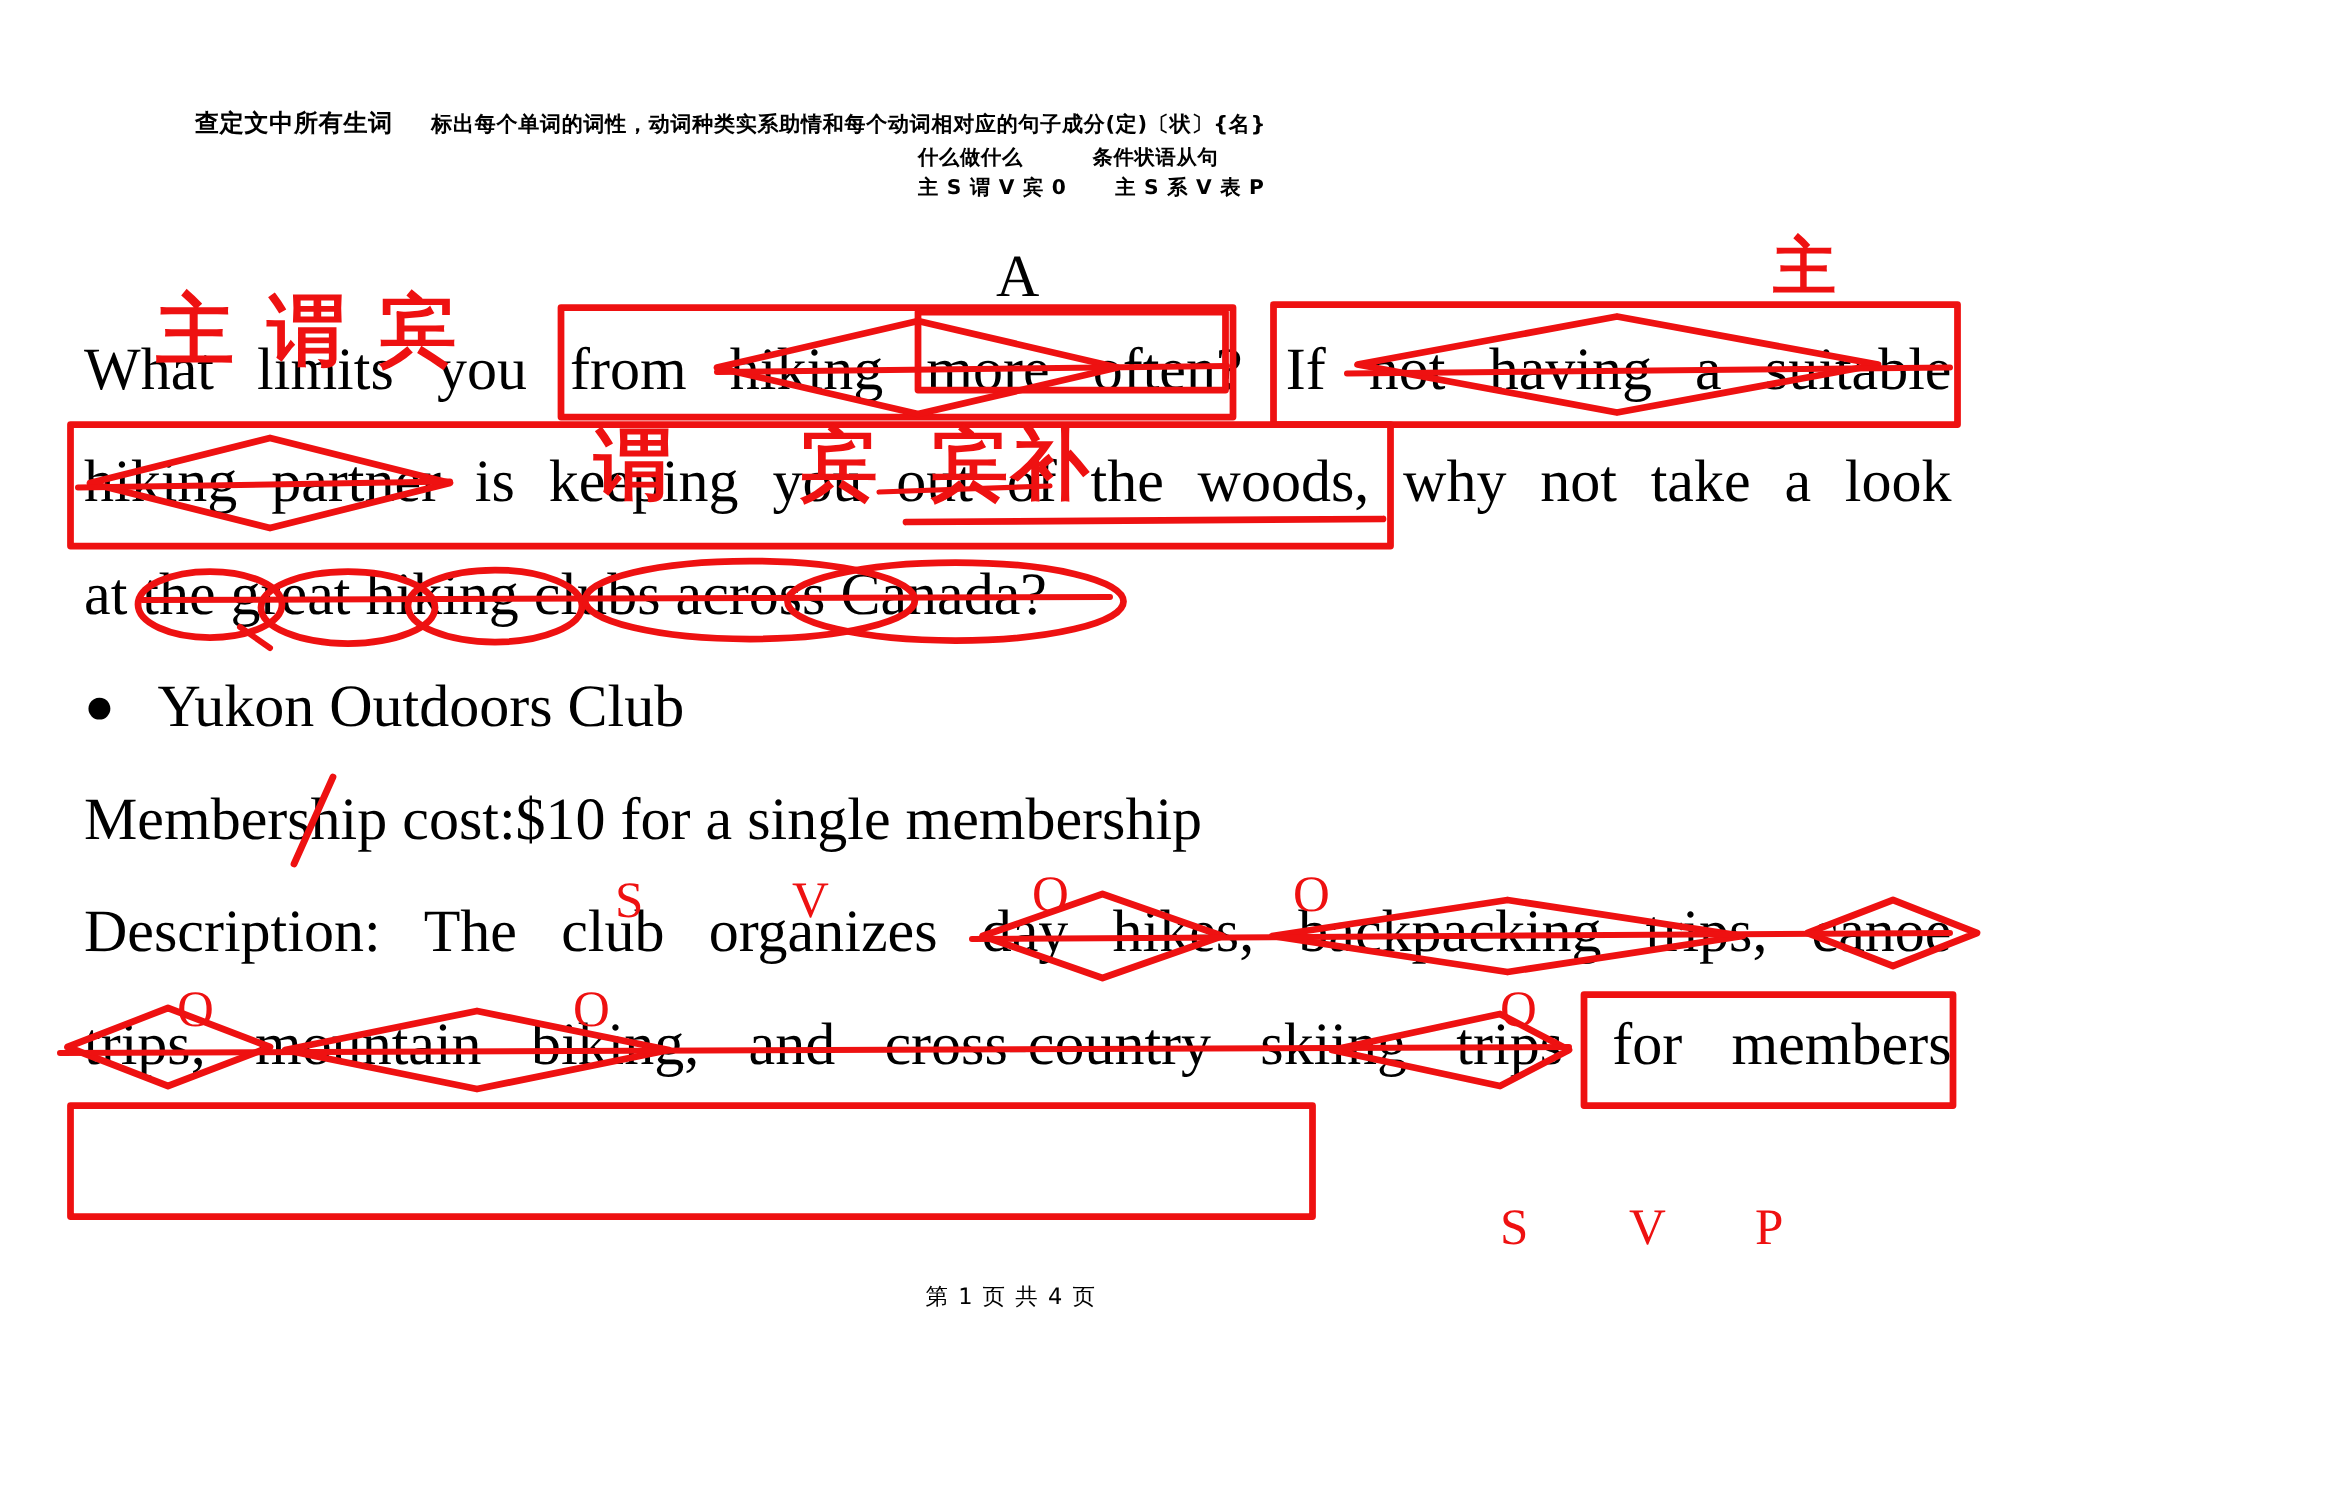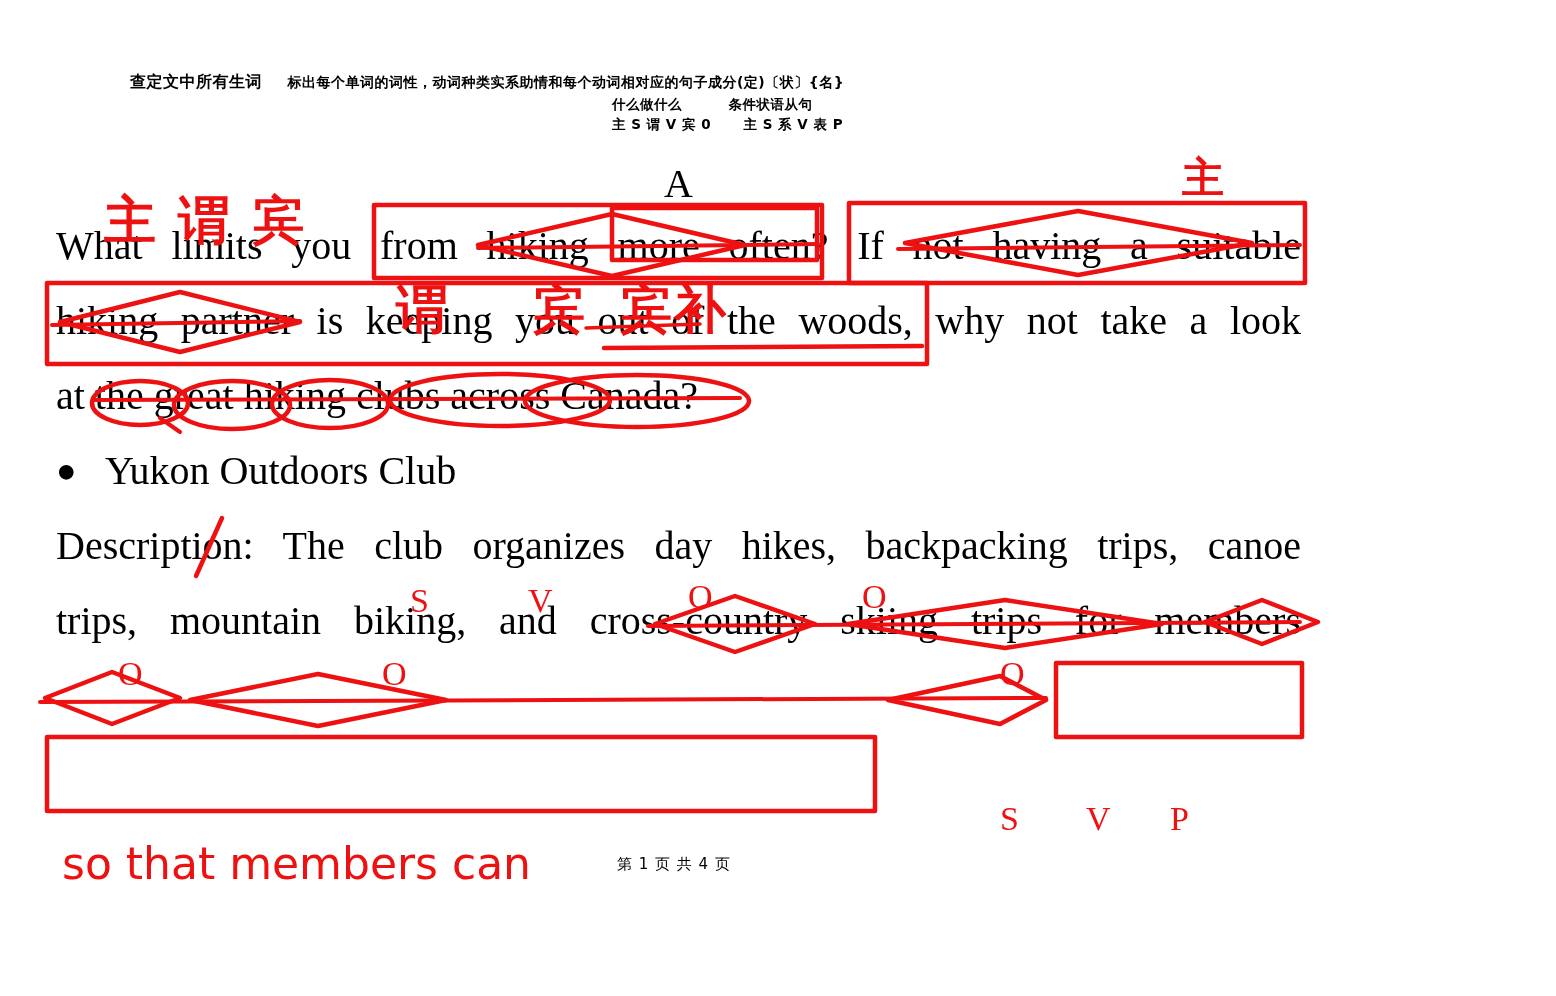--- a/index.html
+++ b/index.html
@@ -137,20 +137,23 @@
     <div class="line">
       <span>at the great hiking clubs across Canada?</span>
     </div>
 
     <div class="line">
       <span class="bullet">●</span>
       <span style="display:inline-block;width:10px"></span>
       <span>Yukon Outdoors Club</span>
     </div>
 
+    <div class="line">
+      <span>Membership cost:$10 for a single membership</span>
+    </div>
 
     <div class="line">
       <span style="display:inline-block;width:1245px;text-align:justify;text-align-last:justify;white-space:normal">Description: The club organizes day hikes, backpacking trips, canoe</span>
     </div>
 
     <div class="line">
       <span style="display:inline-block;width:1245px;text-align:justify;text-align-last:justify;white-space:normal">trips, mountain biking, and cross-country skiing trips for members</span>
     </div>
 
   </div>
@@ -219,19 +222,18 @@
   <div class="rlabel svp" style="left:688px; top:578px;">O</div>
   <div class="rlabel svp" style="left:862px; top:578px;">O</div>
   <div class="rlabel svp" style="left:118px; top:655px;">O</div>
   <div class="rlabel svp" style="left:382px; top:655px;">O</div>
   <div class="rlabel svp" style="left:1000px; top:655px;">O</div>
 
   <div class="rlabel svp" style="left:1000px; top:800px;">S</div>
   <div class="rlabel svp" style="left:1086px; top:800px;">V</div>
   <div class="rlabel svp" style="left:1170px; top:800px;">P</div>
 
-  <div class="rlabel handwrite" style="left:62px; top:838px;">so that members can</div>
 
   <div id="footer">
     <span>第 1 页 共 4 页</span>
   </div>
 
 </div>
 
 </body></html>

